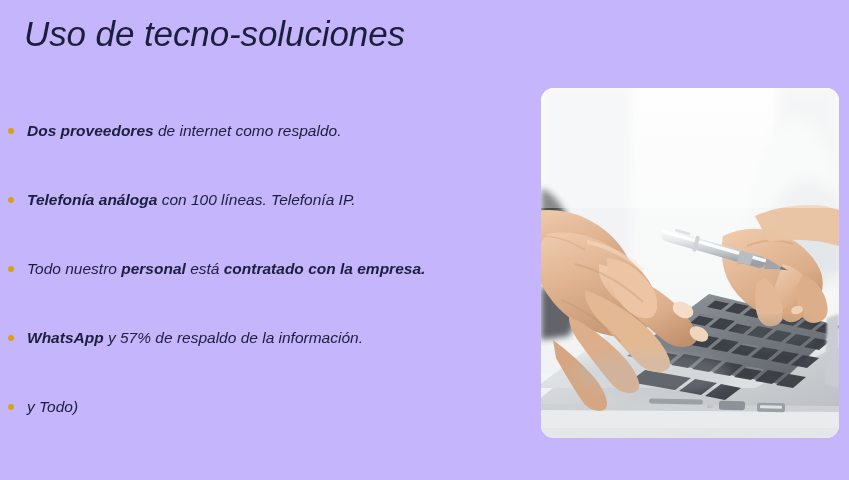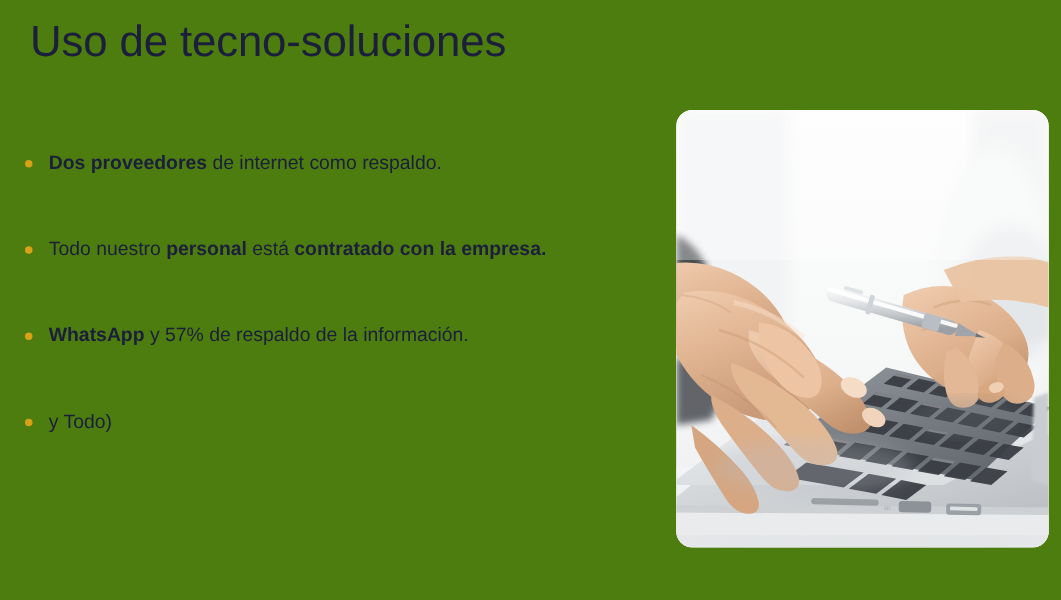--- a/index.html
+++ b/index.html
@@ -24,21 +24,21 @@
     font-size: 35px;
     font-weight: 400;
     letter-spacing: -0.1px;
     color: #1B1F3B;
     white-space: nowrap;
   }
 
   
   #bullet-list {
     position: absolute;
-    left: 14px;
+    left: 2px;
     top: 108px;
     width: 500px;
     margin: 0;
     padding: 0;
     list-style: none;
   }
   .bullet-item {
     position: relative;
     padding-left: 25px;
     margin: 0 0 23px 0;
@@ -69,28 +69,32 @@
     height: 350px;
     border-radius: 13px;
     overflow: hidden;
     background: #f3f4f5;
   }
   #photo-frame svg { display: block; width: 100%; height: 100%; }
 </style>
 </head>
 <body>
 
-<div id="slide" style="background: #4d7c0f;">
+<div id="slide" style="background: #c4b5fd; font-style: italic;">
 
   <div id="slide-title" style="color: rgb(27, 31, 59);">Uso de tecno-soluciones</div>
 
   <ul id="bullet-list" style="color: rgb(27, 31, 59);">
       <li class="bullet-item">
         <span class="bullet-dot" style="background: rgb(217, 161, 22);"></span>
         <span class="bullet-line"><span class="seg-bold">Dos proveedores</span><span class="seg-regular"> de internet como respaldo.</span></span>
+      </li>
+      <li class="bullet-item">
+        <span class="bullet-dot" style="background: rgb(217, 161, 22);"></span>
+        <span class="bullet-line"><span class="seg-bold">Telefonía análoga</span><span class="seg-regular"> con 100 líneas. Telefonía IP.</span></span>
       </li>
       <li class="bullet-item">
         <span class="bullet-dot" style="background: rgb(217, 161, 22);"></span>
         <span class="bullet-line"><span class="seg-regular">Todo nuestro </span><span class="seg-bold">personal</span><span class="seg-regular"> está </span><span class="seg-bold">contratado con la empresa.</span></span>
       </li>
       <li class="bullet-item">
         <span class="bullet-dot" style="background: rgb(217, 161, 22);"></span>
         <span class="bullet-line"><span class="seg-bold">WhatsApp</span><span class="seg-regular"> y 57% de respaldo de la información.</span></span>
       </li>
       <li class="bullet-item">

